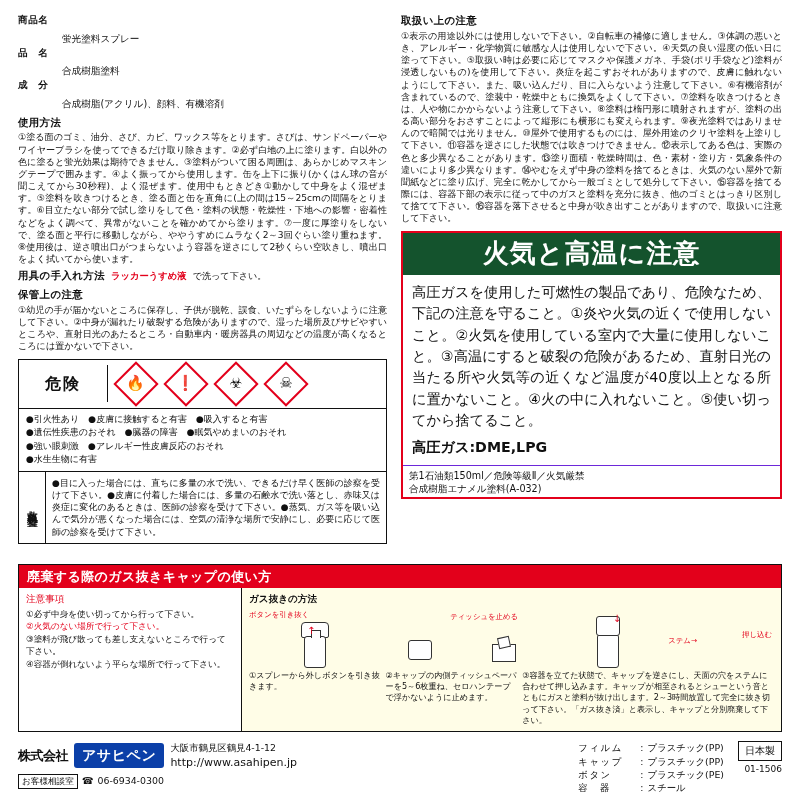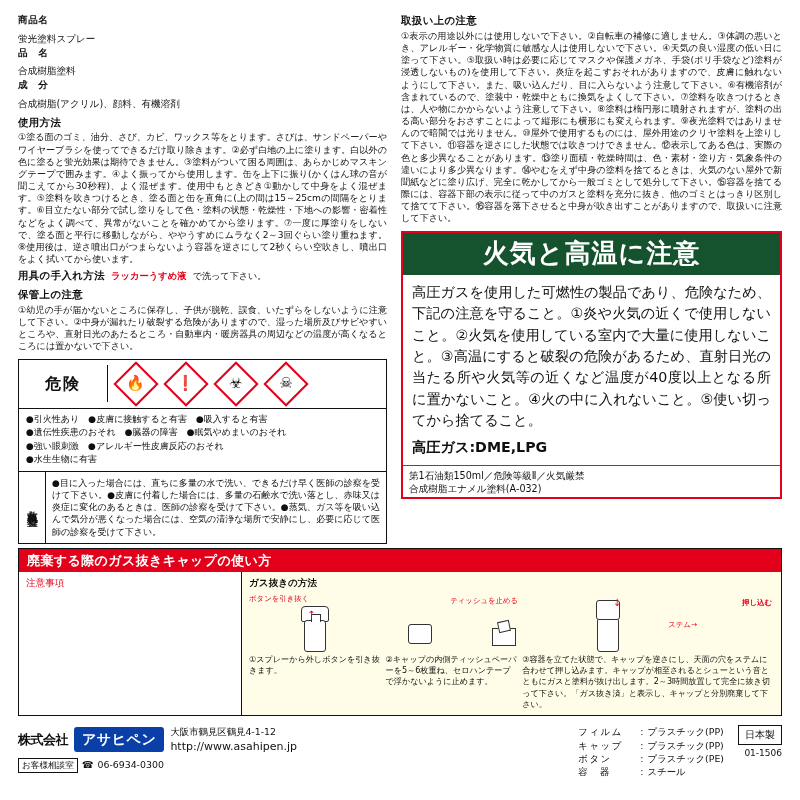--- a/index.html
+++ b/index.html
@@ -12,21 +12,21 @@
     color:#101010;
     overflow:hidden;
   }
   .page{position:relative;width:800px;height:800px;box-sizing:border-box;padding:14px 18px 8px 18px;}
   .cols{display:flex;gap:14px;align-items:flex-start;}
   .colL{width:370px;}
   .colR{width:382px;}
 
   .kv{display:flex;gap:6px;margin-bottom:1px;flex-direction:column;}
   .kv .k{width:54px;flex:none;letter-spacing:0.06em;font-weight:bold;font-size:9.6px;}
-  .kv .v{flex:1;font-size:9.6px;}
+  .kv .v{flex:1;font-size:9.6px;margin-left:44px;}
 
   h2.sec{font-size:10.4px;font-weight:bold;margin:5px 0 2px 0;letter-spacing:0.04em;}
   .para{text-align:justify;font-size:9.1px;line-height:1.34;}
   .red{color:#e3001b;}
   .rtx{color:#e3001b;font-weight:bold;}
 
   
   .danger-box{border:1.6px solid #111;margin-top:6px;display:flex;flex-direction:column;}
   .danger-top{display:flex;align-items:center;border-bottom:1.2px solid #111;}
   .danger-word{width:88px;flex:none;text-align:center;font-size:16px;font-weight:bold;letter-spacing:0.12em;padding:8px 0;border-right:1.2px solid #111;}
@@ -44,21 +44,21 @@
   .aid-body{padding:5px 6px;font-size:9px;line-height:1.36;text-align:justify;}
 
   
   .fire-box{border:2px solid #e3001b;margin-top:6px;}
   .fire-title{background:#14532d;color:#fff;font-size:26px;font-weight:bold;text-align:center;letter-spacing:0.04em;padding:3px 0 5px 0;}
   .fire-body{padding:7px 9px 6px 9px;font-size:14.2px;line-height:1.5;text-align:justify;}
   .fire-gas{font-size:14.2px;font-weight:bold;margin-top:2px;}
   .fire-foot{border-top:1px solid #6d28d9;font-size:9.6px;padding:3px 6px 1px 6px;line-height:1.45;}
 
   
-  .gasblock{border:1.6px solid #111;margin-top:4px;}
+  .gasblock{border:1.6px solid #111;margin-top:20px;}
   .gas-head{background:#e3001b;color:#fff;font-size:13px;font-weight:bold;padding:3px 8px;letter-spacing:0.03em;}
   .gas-inner{display:flex;}
   .gas-left{width:208px;flex:none;padding:5px 7px;border-right:1px solid #111;}
   .gas-left h4{margin:0 0 2px 0;font-size:9.6px;color:#e3001b;font-weight:normal;}
   .gas-left ol{margin:0;padding:0;list-style:none;font-size:8.6px;line-height:1.45;}
   .gas-right{flex:1;padding:5px 7px;background:#fffde7;position:relative;}
   .gas-right h4{margin:0 0 2px 0;font-size:9.6px;font-weight:bold;}
   .steps{display:flex;gap:4px;}
   .step{flex:1;font-size:8.1px;line-height:1.4;}
   .step .art{height:58px;position:relative;margin:2px 0;}
@@ -174,20 +174,26 @@
         </div>
       </div>
     </div>
   </div>
 
   <div class="gasblock">
     <div class="gas-head">廃棄する際のガス抜きキャップの使い方</div>
     <div class="gas-inner">
       <div class="gas-left">
         <h4>注意事項</h4>
+        <ol>
+          <li>①必ず中身を使い切ってから行って下さい。</li>
+          <li class="red">②火気のない場所で行って下さい。</li>
+          <li>③塗料が飛び散っても差し支えないところで行って下さい。</li>
+          <li>④容器が倒れないよう平らな場所で行って下さい。</li>
+        </ol>
       </div>
       <div class="gas-right">
         <h4>ガス抜きの方法</h4>
         <div class="steps">
           <div class="step">
             <div class="art">
               <span class="lbl" style="left:0;top:0;">ボタンを引き抜く</span>
               <div class="nozzle" style="top:12px;"></div>
               <div class="can" style="bottom:0;height:30px;"></div>
               <span class="arrow" style="left:58px;top:14px;">↑</span>
@@ -200,21 +206,21 @@
               <div class="tissue"></div>
               <span class="lbl" style="right:0;top:2px;">ティッシュを止める</span>
             </div>
             <div>②キャップの内側ティッシュペーパーを5～6枚重ね、セロハンテープで浮かないように止めます。</div>
           </div>
           <div class="step" style="flex:1.9;">
             <div class="art">
               <div class="can" style="left:34%;bottom:0;height:32px;"></div>
               <div class="cap-fig" style="left:34%;bottom:32px;"></div>
               <span class="lbl" style="left:58%;top:26px;">ステム→</span>
-              <span class="lbl" style="right:2px;top:4px;font-weight:bold;">押し込む</span>
+              <span class="lbl" style="right:2px;top:20px;">押し込む</span>
               <span class="arrow" style="left:36%;top:2px;">↓</span>
             </div>
             <div>③容器を立てた状態で、キャップを逆さにし、天面の穴をステムに合わせて押し込みます。キャップが相至されるとシューという音とともにガスと塗料が抜け出します。2～3時間放置して完全に抜き切って下さい。「ガス抜き済」と表示し、キャップと分別廃棄して下さい。</div>
           </div>
         </div>
       </div>
     </div>
   </div>
 
   <div class="footer">

